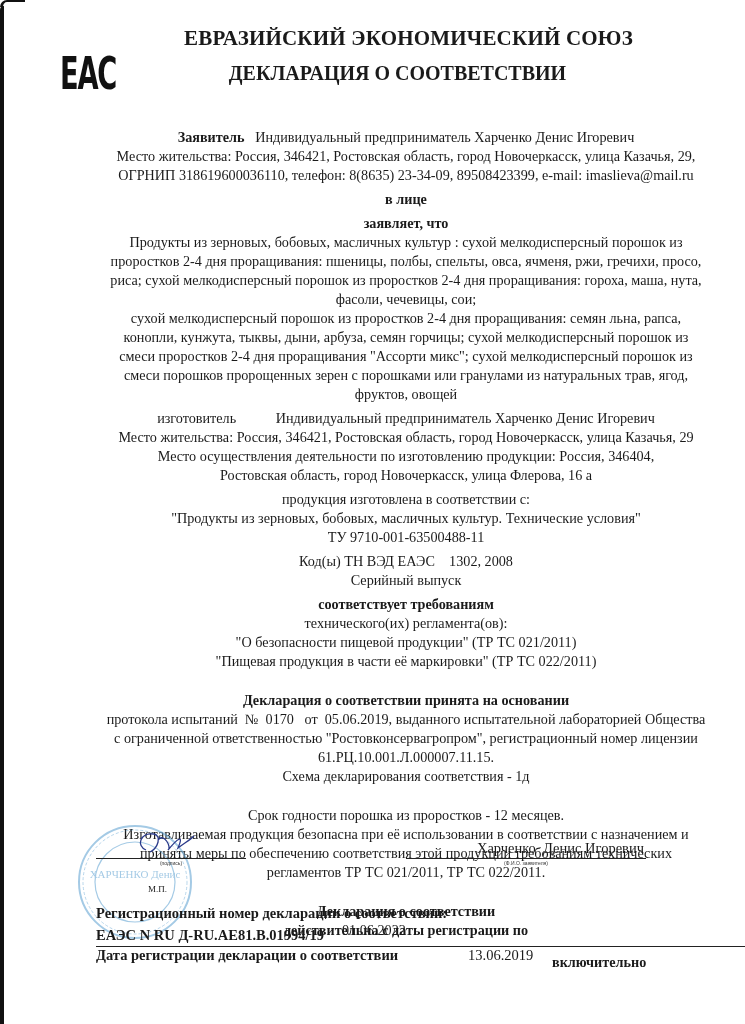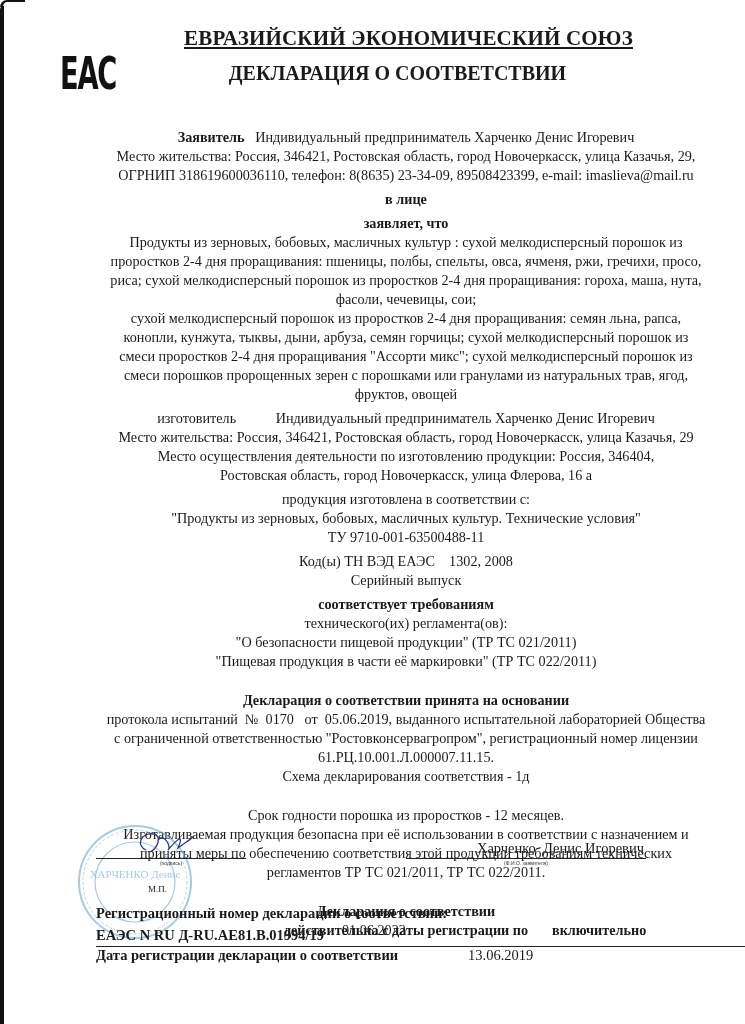--- a/index.html
+++ b/index.html
@@ -22,21 +22,20 @@
     position: absolute; left: 60px; top: 52px;
     font-family: "DejaVu Sans", sans-serif; font-weight: bold;
     font-size: 44px; letter-spacing: -2px;
     transform: scaleX(0.62); transform-origin: left top;
     color: #111; line-height: 1;
   }
   .title1 {
     position: absolute; left: 0; width: 745px; top: 26px;
     text-align: center; font-size: 21px; font-weight: bold; padding-left: 72px; box-sizing: border-box;
     letter-spacing: 0.2px;
-    text-decoration: underline;
   }
   .title2 {
     position: absolute; left: 0; width: 745px; top: 62px;
     text-align: center; font-size: 20px; font-weight: bold; padding-left: 50px; box-sizing: border-box;
   }
   .body {
     position: absolute; left: 96px; top: 128px; width: 620px;
     font-size: 14.2px; line-height: 19px; text-align: center;
   }
   .line { white-space: nowrap; }
@@ -147,21 +146,21 @@
   <div class="gap-l"></div>
   <div class="line">Срок годности  порошка из проростков - 12 месяцев.</div>
   <div class="line">Изготавливаемая продукция безопасна при её использовании в соответствии с назначением и</div>
   <div class="line">приняты меры по обеспечению соответствия этой продукции требованиям технических</div>
   <div class="line">регламентов ТР ТС 021/2011, ТР ТС  022/2011.</div>
   <div class="gap-l"></div>
   <div class="line bold">Декларация о соответствии</div>
   <div class="line" style="position:relative;">
     <span class="bold">действительна с даты регистрации по</span>
     <span style="position:absolute; left:246px;">01.06.2022</span>
-    <span class="bold" style="position:absolute; left:456px;">включительно</span>
+    <span class="bold" style="position:absolute; left:456px;margin-top:32px;">включительно</span>
   </div>
 </div>
 
 <svg class="stamp" viewBox="0 0 120 120">
   <circle cx="60" cy="60" r="56" fill="none" stroke="#5a9fd0" stroke-width="2"></circle>
   <circle cx="60" cy="60" r="40" fill="none" stroke="#5a9fd0" stroke-width="1.2"></circle>
   <circle cx="60" cy="60" r="52" fill="none" stroke="#5a9fd0" stroke-width="0.8" stroke-dasharray="3 2"></circle>
   <text x="60" y="56" text-anchor="middle" font-family="Liberation Serif, serif" font-size="11" fill="#5a9fd0">ХАРЧЕНКО Денис</text>
 </svg>
 

